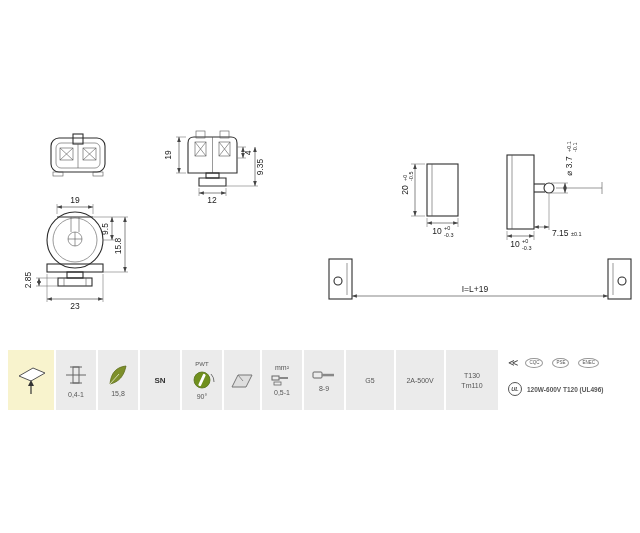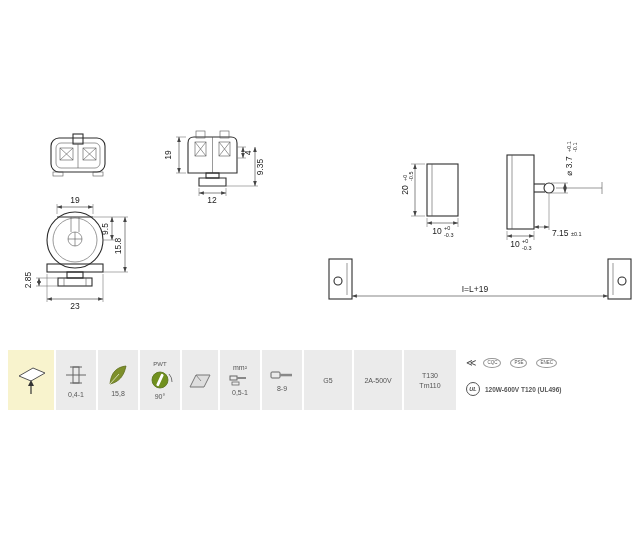--- a/index.html
+++ b/index.html
@@ -248,20 +248,23 @@
     </div>
 
     <div class="cell" style="width:40px">
       <svg width="22" height="24" viewBox="0 0 22 24">
         <path d="M3,21 C4,9 10,4 19,3 C17,13 12,19 3,21 Z" fill="#7d8f2a" stroke="#5e6d1d" stroke-width="0.8"></path>
         <line x1="3" y1="21" x2="12" y2="11" stroke="#e9edd2" stroke-width="0.8"></line>
       </svg>
       <span class="cell-value">15,8</span>
     </div>
 
+    <div class="cell" style="width:40px">
+      <span class="sn-text">SN</span>
+    </div>
 
     <div class="cell" style="width:40px">
       <span class="tiny6">PWT</span>
       <svg width="26" height="20" viewBox="0 0 26 20">
         <circle cx="13" cy="10" r="8" fill="#70901e" stroke="#55701a" stroke-width="0.8"></circle>
         <rect x="11.6" y="3.5" width="2.8" height="13" rx="1.2" fill="#ffffff" transform="rotate(25 13 10)"></rect>
         <path d="M22,4 A11,11 0 0,1 25,12" fill="none" stroke="#666" stroke-width="0.9"></path>
       </svg>
       <span class="cell-value">90°</span>
     </div>

